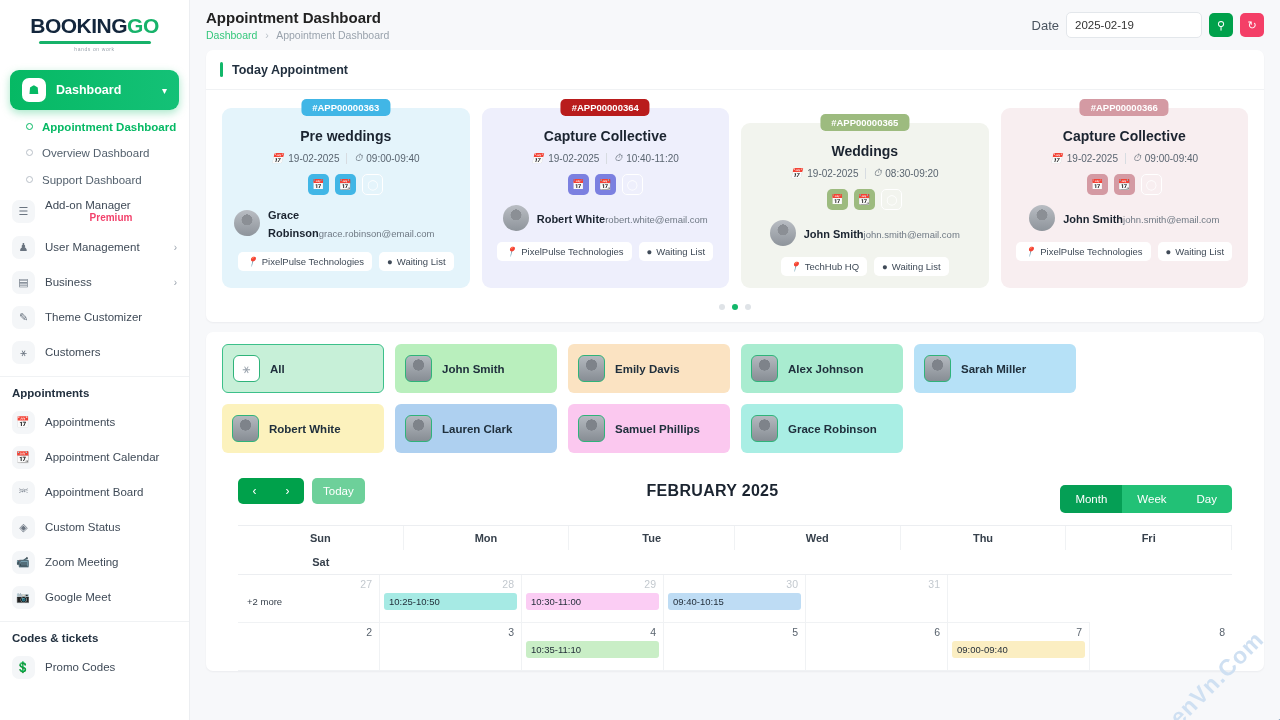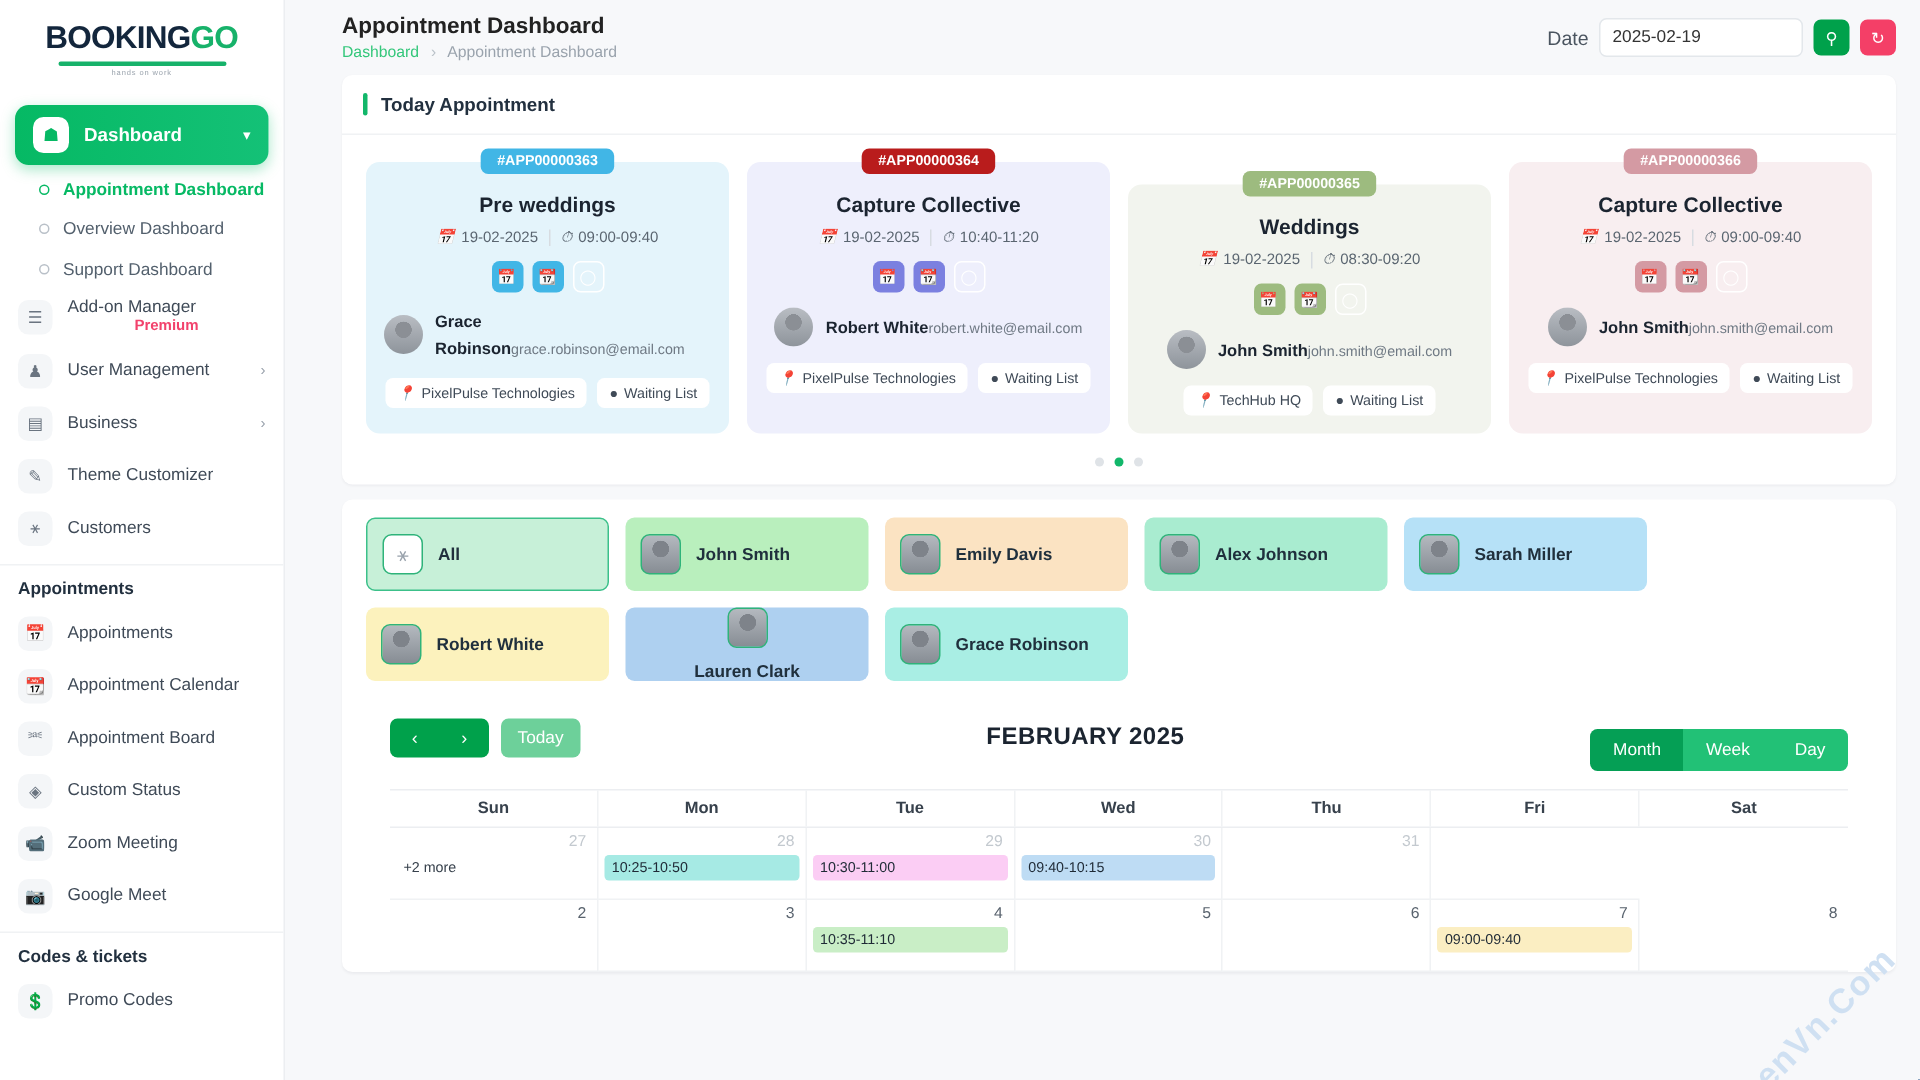--- a/index.html
+++ b/index.html
@@ -3,21 +3,21 @@
 <meta charset="utf-8">
 <style>
   * { box-sizing: border-box; margin: 0; padding: 0; }
   html, body {
     width: 1280px; height: 720px;
     overflow: hidden;
     font-family: "Liberation Sans", sans-serif;
     background: #f7f8fa;
     color: #2b2f36;
   }
-  .app { display: flex; width: 1280px; height: 720px; gap: 22px; }
+  .app { display: flex; width: 1280px; height: 720px; }
 
   
   .sidebar {
     width: 190px; height: 720px; background: #ffffff;
     border-right: 1px solid #eceef1;
     position: relative; overflow: hidden;
     flex: 0 0 190px;
   }
   .logo-wrap { padding: 14px 0 10px; text-align: center; }
   .logo-text { font-size: 21px; font-weight: 800; letter-spacing: -0.5px; }
@@ -151,21 +151,21 @@
   .navbtns { display: flex; background: #00a14b; border-radius: 5px; overflow: hidden; }
   .navbtns button { width: 33px; height: 26px; background: transparent; border: none; color: #fff; font-size: 12px; cursor: pointer; }
   .todaybtn { margin-left: 8px; background: #6dd09a; color: #fff; border: none; border-radius: 5px;
               height: 26px; padding: 0 11px; font-size: 11.5px; cursor: pointer; font-family: "Liberation Sans", sans-serif; }
   .calmonth { flex: 1; text-align: center; font-size: 16px; font-weight: 700; color: #1b2430; letter-spacing: .3px; }
   .viewgrp { display: flex; border-radius: 5px; overflow: hidden; margin-top: 16px; }
   .viewgrp button { height: 28px; padding: 0 15px; border: none; color: #fff; font-size: 11.5px; cursor: pointer;
                     background: #22c176; font-family: "Liberation Sans", sans-serif; }
   .viewgrp button.on { background: #059f55; }
 
-  .grid-head { display: grid; grid-template-columns: repeat(7,1fr); border-top: 1px solid #eceef1;
+  .grid-head { display: grid; grid-template-columns: repeat(6,1fr); border-top: 1px solid #eceef1;
                border-bottom: 1px solid #eceef1; margin: 0 16px; }
   .grid-head div { text-align: center; font-size: 11px; font-weight: 700; color: #37414c; padding: 6px 0;
                    border-right: 1px solid #f0f2f4; }
   .grid-head div:last-child { border-right: none; }
   .week { display: grid; grid-template-columns: repeat(7,1fr); margin: 0 16px; }
   .cell { min-height: 48px; border-right: 1px solid #f0f2f4; border-bottom: 1px solid #f0f2f4; padding: 3px 4px; }
   .cell:last-child { border-right: none; }
   .daynum { text-align: right; font-size: 10.5px; color: #59636e; padding-right: 3px; }
   .daynum.out { color: #c3c9cf; }
   .ev { font-size: 9.5px; color: #1f2a36; border-radius: 3px; padding: 3px 5px; margin-top: 3px; white-space: nowrap; overflow: hidden; }
@@ -462,23 +462,27 @@
             <span class="cname">Alex Johnson</span>
           </div>
           <div class="chip" style="background: rgb(182, 225, 247);">
             <span class="cav"></span>
             <span class="cname">Sarah Miller</span>
           </div>
           <div class="chip" style="background: rgb(252, 242, 189);">
             <span class="cav"></span>
             <span class="cname">Robert White</span>
           </div>
-          <div class="chip" style="background: rgb(174, 208, 240); flex-direction: column;">
+          <div class="chip" style="background: rgb(174, 208, 240);">
             <span class="cav"></span>
             <span class="cname">Lauren Clark</span>
+          </div>
+          <div class="chip" style="background: rgb(251, 200, 239);">
+            <span class="cav"></span>
+            <span class="cname">Samuel Phillips</span>
           </div>
           <div class="chip" style="background: rgb(169, 238, 228);">
             <span class="cav"></span>
             <span class="cname">Grace Robinson</span>
           </div>
         </div>
 
       <div class="calbar">
         <div class="navbtns">
           <button>‹</button>

